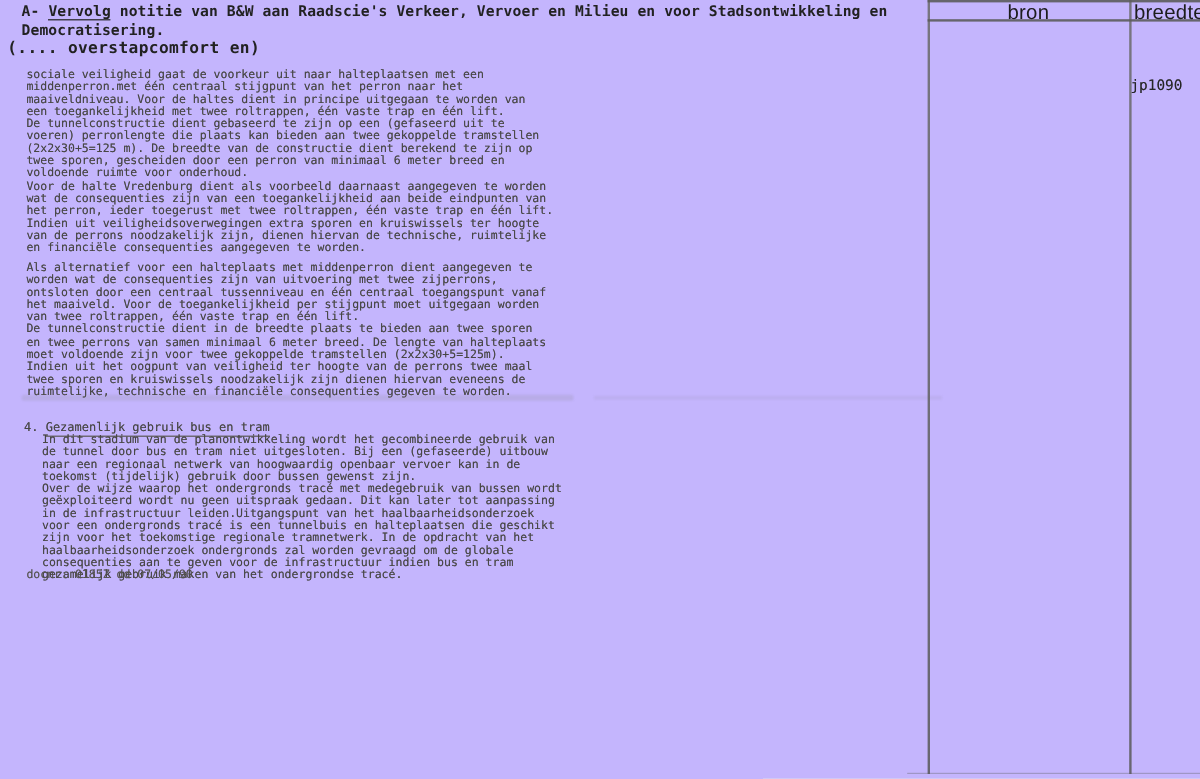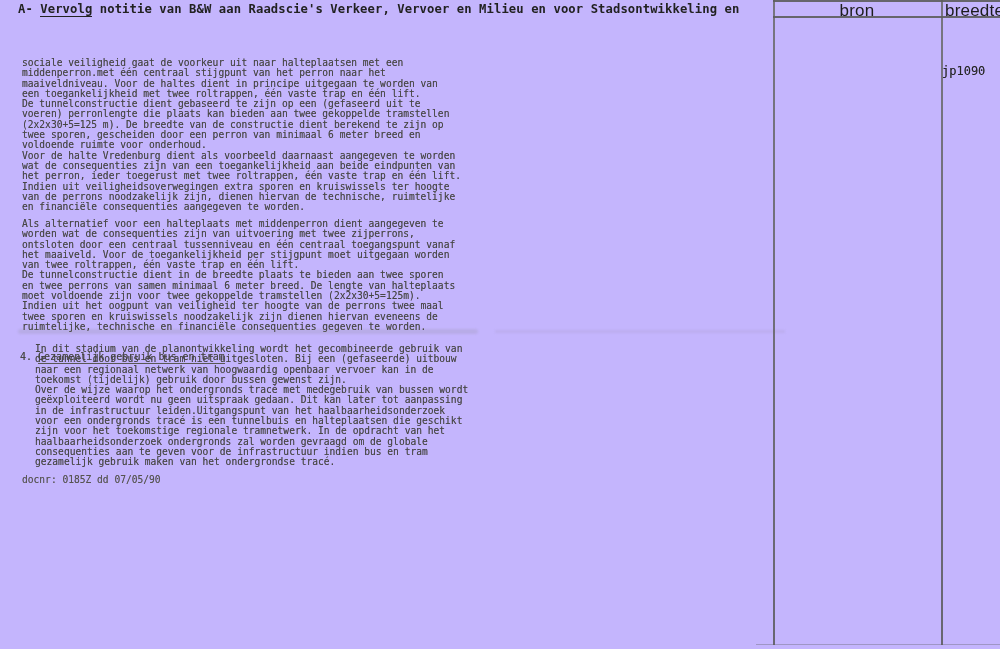--- a/index.html
+++ b/index.html
@@ -20,21 +20,21 @@
   .doc-title .subtitle{font-size:13.5px;margin-left:-12px;letter-spacing:.3px;}
   
   .typewriter{position:absolute;white-space:pre;font-size:9.6px;line-height:10.3px;
     color:#474644;text-shadow:0 0 .5px rgba(70,68,64,.55);}
   .tl{white-space:pre;}
   .para1{left:22px;top:58px;}
   .para2{left:22px;top:219px;}
   .s4-heading{position:absolute;left:20px;top:351px;font-size:10px;color:#474644;
     text-shadow:0 0 .5px rgba(70,68,64,.55);white-space:pre;}
   .s4-heading .u2{border-bottom:1px solid #5a5854;padding-bottom:.5px;}
-  .s4-body{left:35px;top:344px;}
+  .s4-body{left:35px;top:362px;}
   .docnr{position:absolute;left:22px;top:474px;font-size:9.6px;color:#55534f;
     white-space:pre;text-shadow:0 0 .5px rgba(80,78,74,.5);}
   
   .smudge{position:absolute;left:18px;top:329px;width:460px;height:5px;
     background:rgba(125,122,118,.16);filter:blur(1px);border-radius:2px;}
   .smudge2{position:absolute;left:495px;top:330px;width:290px;height:3px;
     background:rgba(125,122,118,.10);filter:blur(1px);}
   
   .vline{position:absolute;top:0;width:2px;height:645px;
     background:linear-gradient(#6a6a6a,#585858);opacity:.85;}
@@ -61,20 +61,22 @@
     text-shadow:0 0 .5px rgba(40,40,40,.5);
   }
 </style>
 </head>
 <body>
 
 <div class="page">
 
   <div class="doc-title">
     <div><span>A- </span><span class="u">Vervolg</span><span> notitie van B&amp;W aan Raadscie's Verkeer, Vervoer en Milieu en voor Stadsontwikkeling en</span></div>
+    <div>Democratisering.</div>
+    <div class="subtitle">(.... overstapcomfort en)</div>
   </div>
 
   <div class="typewriter para1"><div class="tl">sociale veiligheid gaat de voorkeur uit naar halteplaatsen met een</div><div class="tl">middenperron.met één centraal stijgpunt van het perron naar het</div><div class="tl">maaiveldniveau. Voor de haltes dient in principe uitgegaan te worden van</div><div class="tl">een toegankelijkheid met twee roltrappen, één vaste trap en één lift.</div><div class="tl">De tunnelconstructie dient gebaseerd te zijn op een (gefaseerd uit te</div><div class="tl">voeren) perronlengte die plaats kan bieden aan twee gekoppelde tramstellen</div><div class="tl">(2x2x30+5=125 m). De breedte van de constructie dient berekend te zijn op</div><div class="tl">twee sporen, gescheiden door een perron van minimaal 6 meter breed en</div><div class="tl">voldoende ruimte voor onderhoud.</div><div class="tl">Voor de halte Vredenburg dient als voorbeeld daarnaast aangegeven te worden</div><div class="tl">wat de consequenties zijn van een toegankelijkheid aan beide eindpunten van</div><div class="tl">het perron, ieder toegerust met twee roltrappen, één vaste trap en één lift.</div><div class="tl">Indien uit veiligheidsoverwegingen extra sporen en kruiswissels ter hoogte</div><div class="tl">van de perrons noodzakelijk zijn, dienen hiervan de technische, ruimtelijke</div><div class="tl">en financiële consequenties aangegeven te worden.</div></div>
 
   <div class="typewriter para2"><div class="tl">Als alternatief voor een halteplaats met middenperron dient aangegeven te</div><div class="tl">worden wat de consequenties zijn van uitvoering met twee zijperrons,</div><div class="tl">ontsloten door een centraal tussenniveau en één centraal toegangspunt vanaf</div><div class="tl">het maaiveld. Voor de toegankelijkheid per stijgpunt moet uitgegaan worden</div><div class="tl">van twee roltrappen, één vaste trap en één lift.</div><div class="tl">De tunnelconstructie dient in de breedte plaats te bieden aan twee sporen</div><div class="tl">en twee perrons van samen minimaal 6 meter breed. De lengte van halteplaats</div><div class="tl">moet voldoende zijn voor twee gekoppelde tramstellen (2x2x30+5=125m).</div><div class="tl">Indien uit het oogpunt van veiligheid ter hoogte van de perrons twee maal</div><div class="tl">twee sporen en kruiswissels noodzakelijk zijn dienen hiervan eveneens de</div><div class="tl">ruimtelijke, technische en financiële consequenties gegeven te worden.</div></div>
 
   <div class="s4-heading"><span>4. </span><span class="u2">Gezamenlijk gebruik bus en tram</span></div>
 
   <div class="typewriter s4-body"><div class="tl">In dit stadium van de planontwikkeling wordt het gecombineerde gebruik van</div><div class="tl">de tunnel door bus en tram niet uitgesloten. Bij een (gefaseerde) uitbouw</div><div class="tl">naar een regionaal netwerk van hoogwaardig openbaar vervoer kan in de</div><div class="tl">toekomst (tijdelijk) gebruik door bussen gewenst zijn.</div><div class="tl">Over de wijze waarop het ondergronds tracé met medegebruik van bussen wordt</div><div class="tl">geëxploiteerd wordt nu geen uitspraak gedaan. Dit kan later tot aanpassing</div><div class="tl">in de infrastructuur leiden.Uitgangspunt van het haalbaarheidsonderzoek</div><div class="tl">voor een ondergronds tracé is een tunnelbuis en halteplaatsen die geschikt</div><div class="tl">zijn voor het toekomstige regionale tramnetwerk. In de opdracht van het</div><div class="tl">haalbaarheidsonderzoek ondergronds zal worden gevraagd om de globale</div><div class="tl">consequenties aan te geven voor de infrastructuur indien bus en tram</div><div class="tl">gezamelijk gebruik maken van het ondergrondse tracé.</div></div>
 

